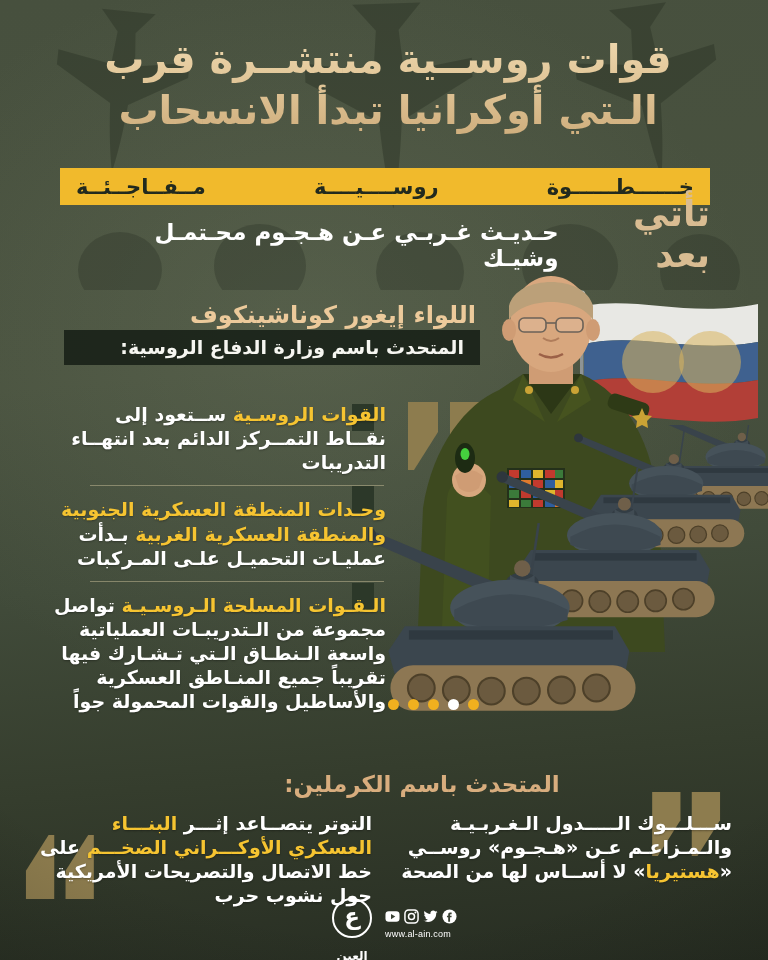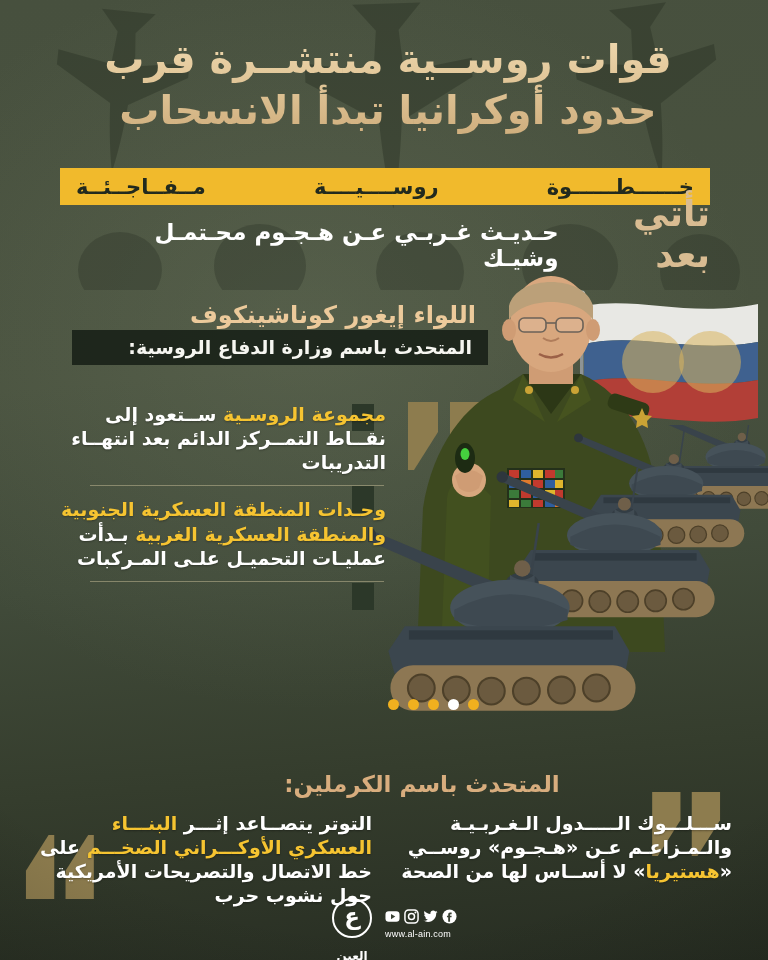--- a/index.html
+++ b/index.html
@@ -26,21 +26,21 @@
     background:var(--banner,#f1ba2c);display:flex;align-items:center;direction:rtl;
     padding:16px 16px;}
   .yellow-banner span{width:100%;font-size:21px;color:#222a1e;text-align:justify;text-align-last:justify;white-space:nowrap;}
   .subtitle{position:absolute;top:208px;right:58px;left:90px;height:52px;z-index:5;
     display:flex;align-items:center;gap:13px;direction:rtl;}
   .subtitle .lead{font-size:36px;color:#d9bc92;}
   .subtitle .rest{font-size:23px;color:#ffffff;padding-top:22px;}
 
   
   .officer-name{position:absolute;top:291px;right:292px;z-index:5;font-size:24px;color:#ecca9b;direction:rtl;margin-top:10px;}
-  .role-banner{position:absolute;top:330px;left:72px;width:416px;height:35px;z-index:5;
+  .role-banner{position:absolute;top:330px;left:64px;width:416px;height:35px;z-index:5;
     background:var(--dark_banner,rgba(21,29,21,.85));color:#f6f6f1;font-size:19px;line-height:35px;
     direction:rtl;text-align:right;padding:0 16px;}
   .dq{position:absolute;z-index:1;color:var(--gold,#8d7c4e);}
   .dq-defense{left:408px;top:402px;}
   .dq-k-right{left:652px;top:792px;}
   .dq-k-left{left:22px;top:833px;transform:rotate(180deg);}
 
   .accent-sq{position:absolute;width:22px;height:27px;background:#2c3829;z-index:3;}
   .sq1{left:352px;top:404px;} .sq2{left:352px;top:486px;} .sq3{left:352px;top:583px;}
 
@@ -204,42 +204,43 @@
     <use href="#tank" transform="translate(300,-14) scale(0.52)"></use>
     <use href="#tank" transform="translate(215,2) scale(0.64)"></use>
     <use href="#tank" transform="translate(140,38) scale(0.82)"></use>
     <use href="#tank" transform="translate(8,92) scale(1.03)"></use>
   </svg>
 
   <div class="vignette" data-name="vignette-overlay"></div>
 
   <div class="title" data-name="page-title">
     <div data-name="title-line-1">قوات روســية منتشــرة قرب</div>
-    <div data-name="title-line-2">حدود أوكرانيا تبدأ الانسحاب</div>
+    <div data-name="title-line-2">الـتي أوكرانيا تبدأ الانسحاب</div>
   </div>
   <div class="yellow-banner" data-name="highlight-banner">
     <span data-name="banner-text">خــــــطــــــوة روســــيــــة مــفــاجــئــة</span>
   </div>
   <div class="subtitle" data-name="subtitle">
     <span class="lead" data-name="subtitle-lead">تأتي بعد</span>
     <span class="rest" data-name="subtitle-rest">حـديـث غـربـي عـن هـجـوم محـتمـل وشيـك</span>
   </div>
 
   <div class="officer-name" data-name="spokesman-name">اللواء إيغور كوناشينكوف</div>
   <div class="role-banner" data-name="spokesman-role-banner">المتحدث باسم وزارة الدفاع الروسية:</div>
 
   <div class="accent-sq sq1" data-name="accent-square"></div>
   <div class="accent-sq sq2" data-name="accent-square"></div>
   <div class="accent-sq sq3" data-name="accent-square"></div>
 
   <div class="quotes-list" data-name="defense-quotes">
-    <p data-name="quote-1"><span class="hl" data-name="quote-1-highlight">مجموعة الروسـية</span><span data-name="quote-1-rest"> ســتعود إلى نقــاط التمــركز الدائم بعد انتهــاء التدريبات</span></p>
+    <p data-name="quote-1"><span class="hl" data-name="quote-1-highlight">القوات الروسـية</span><span data-name="quote-1-rest"> ســتعود إلى نقــاط التمــركز الدائم بعد انتهــاء التدريبات</span></p>
     <hr class="sep" data-name="divider">
     <p data-name="quote-2"><span class="hl" data-name="quote-2-highlight">وحـدات المنطقة العسكرية الجنوبية والمنطقة العسكرية الغربية</span><span data-name="quote-2-rest"> بـدأت عمليـات التحميـل علـى المـركبات</span></p>
     <hr class="sep" data-name="divider">
+    <p data-name="quote-3"><span class="hl" data-name="quote-3-highlight">الـقـوات المسلحة الـروسـيـة</span><span data-name="quote-3-rest"> تواصل مجموعة من الـتدريبـات العملياتية واسعة الـنطـاق الـتي تـشـارك فيها تقريباً جميع المنـاطق العسكرية والأساطيل والقوات المحمولة جواً</span></p>
   </div>
 
   <div class="dots" data-name="progress-dots">
       <span class="dot" data-name="dot" style="background: rgb(240, 176, 31);"></span>
       <span class="dot" data-name="dot" style="background: rgb(240, 176, 31);"></span>
       <span class="dot" data-name="dot" style="background: rgb(240, 176, 31);"></span>
       <span class="dot" data-name="dot" style="background: rgb(255, 255, 255);"></span>
       <span class="dot" data-name="dot" style="background: rgb(240, 176, 31);"></span>
     </div>
 

